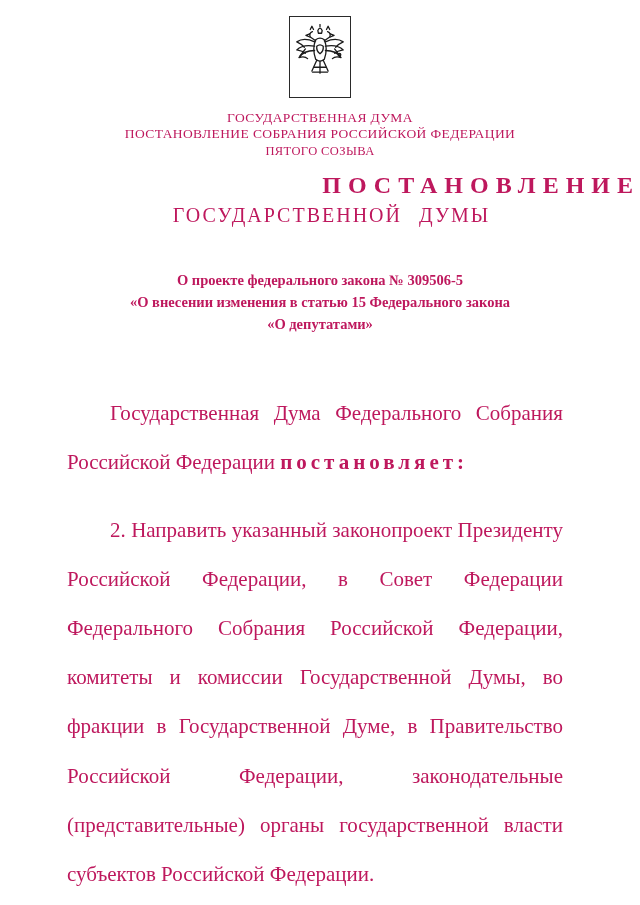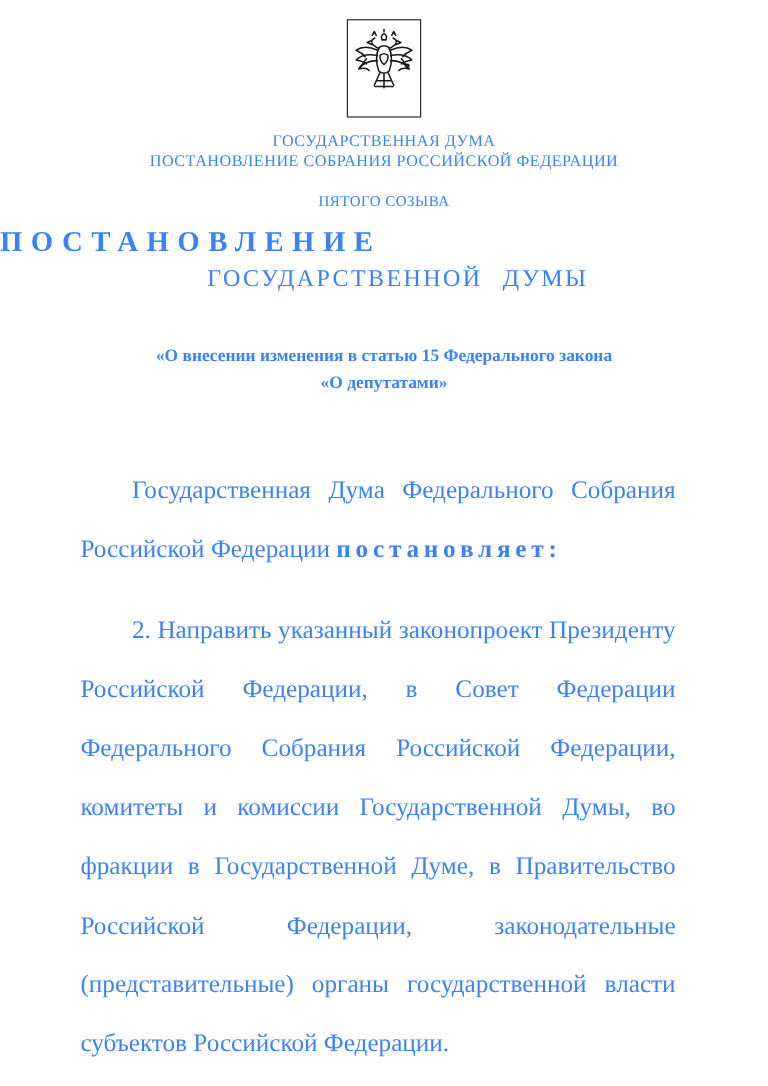--- a/index.html
+++ b/index.html
@@ -7,21 +7,21 @@
     padding: 0;
     background: #ffffff;
   }
   .page {
     position: relative;
     width: 640px;
     height: 905px;
     margin: 0 auto;
     background: #ffffff;
     font-family: "Liberation Serif", serif;
-    color: #3b82f6;
+    color: #be185d;
     overflow: hidden;
   }
   .emblem-box {
     width: 62px;
     height: 82px;
     border: 1.5px solid #2a2a2a;
     margin: 16px auto 12px auto;
     display: flex;
     align-items: center;
     justify-content: center;
@@ -29,25 +29,25 @@
   }
   .org-header {
     text-align: center;
     font-size: 13.5px;
     line-height: 1.22;
     letter-spacing: 0.4px;
     font-weight: 400;
   }
   .org-line3 {
     font-size: 12.5px;
-    margin-top: 18px;
+    margin-top: 1px;
   }
   .doc-type {
     margin: 13px 0 0 0;
-    text-align: left;
+    text-align: right;
     font-size: 24px;
     font-weight: 700;
     letter-spacing: 7px;
     line-height: 1.1;
   }
   .doc-type2 {
     margin: 5px 0 0 0;
     text-align: center;
     font-size: 20px;
     font-weight: 400;
@@ -131,20 +131,21 @@
   <div class="org-header">
     <div class="org-line1">ГОСУДАРСТВЕННАЯ ДУМА</div>
     <div class="org-line2">ПОСТАНОВЛЕНИЕ СОБРАНИЯ РОССИЙСКОЙ ФЕДЕРАЦИИ</div>
     <div class="org-line3">ПЯТОГО СОЗЫВА</div>
   </div>
 
   <h1 class="doc-type">ПОСТАНОВЛЕНИЕ</h1>
   <h2 class="doc-type2">ГОСУДАРСТВЕННОЙ  ДУМЫ</h2>
 
   <div class="subject">
+    <div>О проекте федерального закона № 309506-5</div>
     <div>«О внесении изменения в статью 15 Федерального закона</div>
     <div>«О депутатами»</div>
   </div>
 
   <div class="body-text">
     <p class="intro"><span>Государственная Дума Федерального Собрания Российской Федерации </span><span class="spaced">постановляет:</span></p>
     <p>2. Направить указанный законопроект Президенту Российской Федерации, в Совет Федерации Федерального Собрания Российской Федерации, комитеты и комиссии Государственной Думы, во фракции в Государственной Думе, в Правительство Российской Федерации, законодательные (представительные) органы государственной власти субъектов Российской Федерации.</p>
   </div>
 
 </div>

